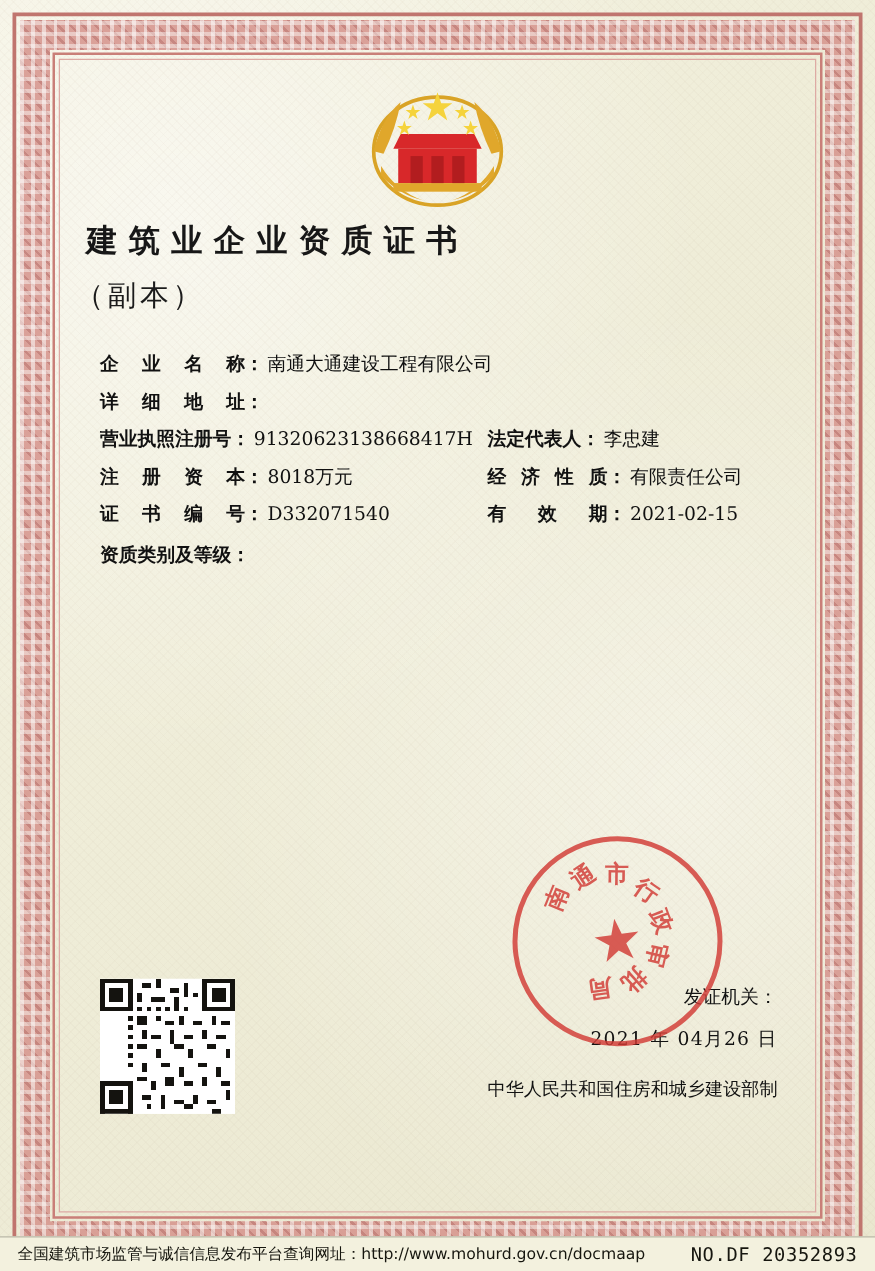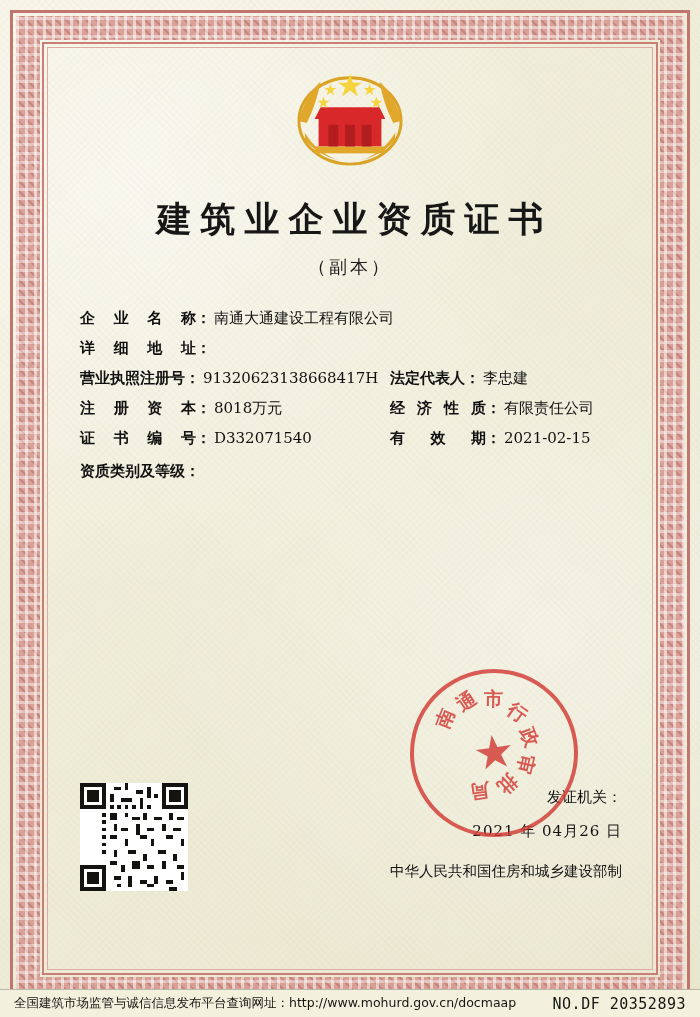--- a/index.html
+++ b/index.html
@@ -86,34 +86,33 @@
     margin-top: 12px;
   }
   .emblem {
     width: 120px;
     height: 108px;
     position: relative;
   }
 
   
   .cert-title {
-    margin-top: 24px;
-    text-align: center;
+    margin-top: 4px;
+    text-align: left;
     font-family: "DejaVu Sans", sans-serif;
     font-weight: bold;
-    font-size: 35px;
+    font-size: 25px;
     letter-spacing: 9px;
     color: #171717;
     text-indent: 9px;
   }
   .cert-subtitle {
     margin-top: 12px;
-    text-align: center;
     font-family: Liberation Mono, monospace;
-    font-size: 18px;
+    font-size: 23px;
     letter-spacing: 3px;
     color: #1b1b1b;
   }
 
   
   .fields {
     margin-top: 30px;
     padding-left: 20px;
     padding-right: 10px;
     font-size: 15.5px;

